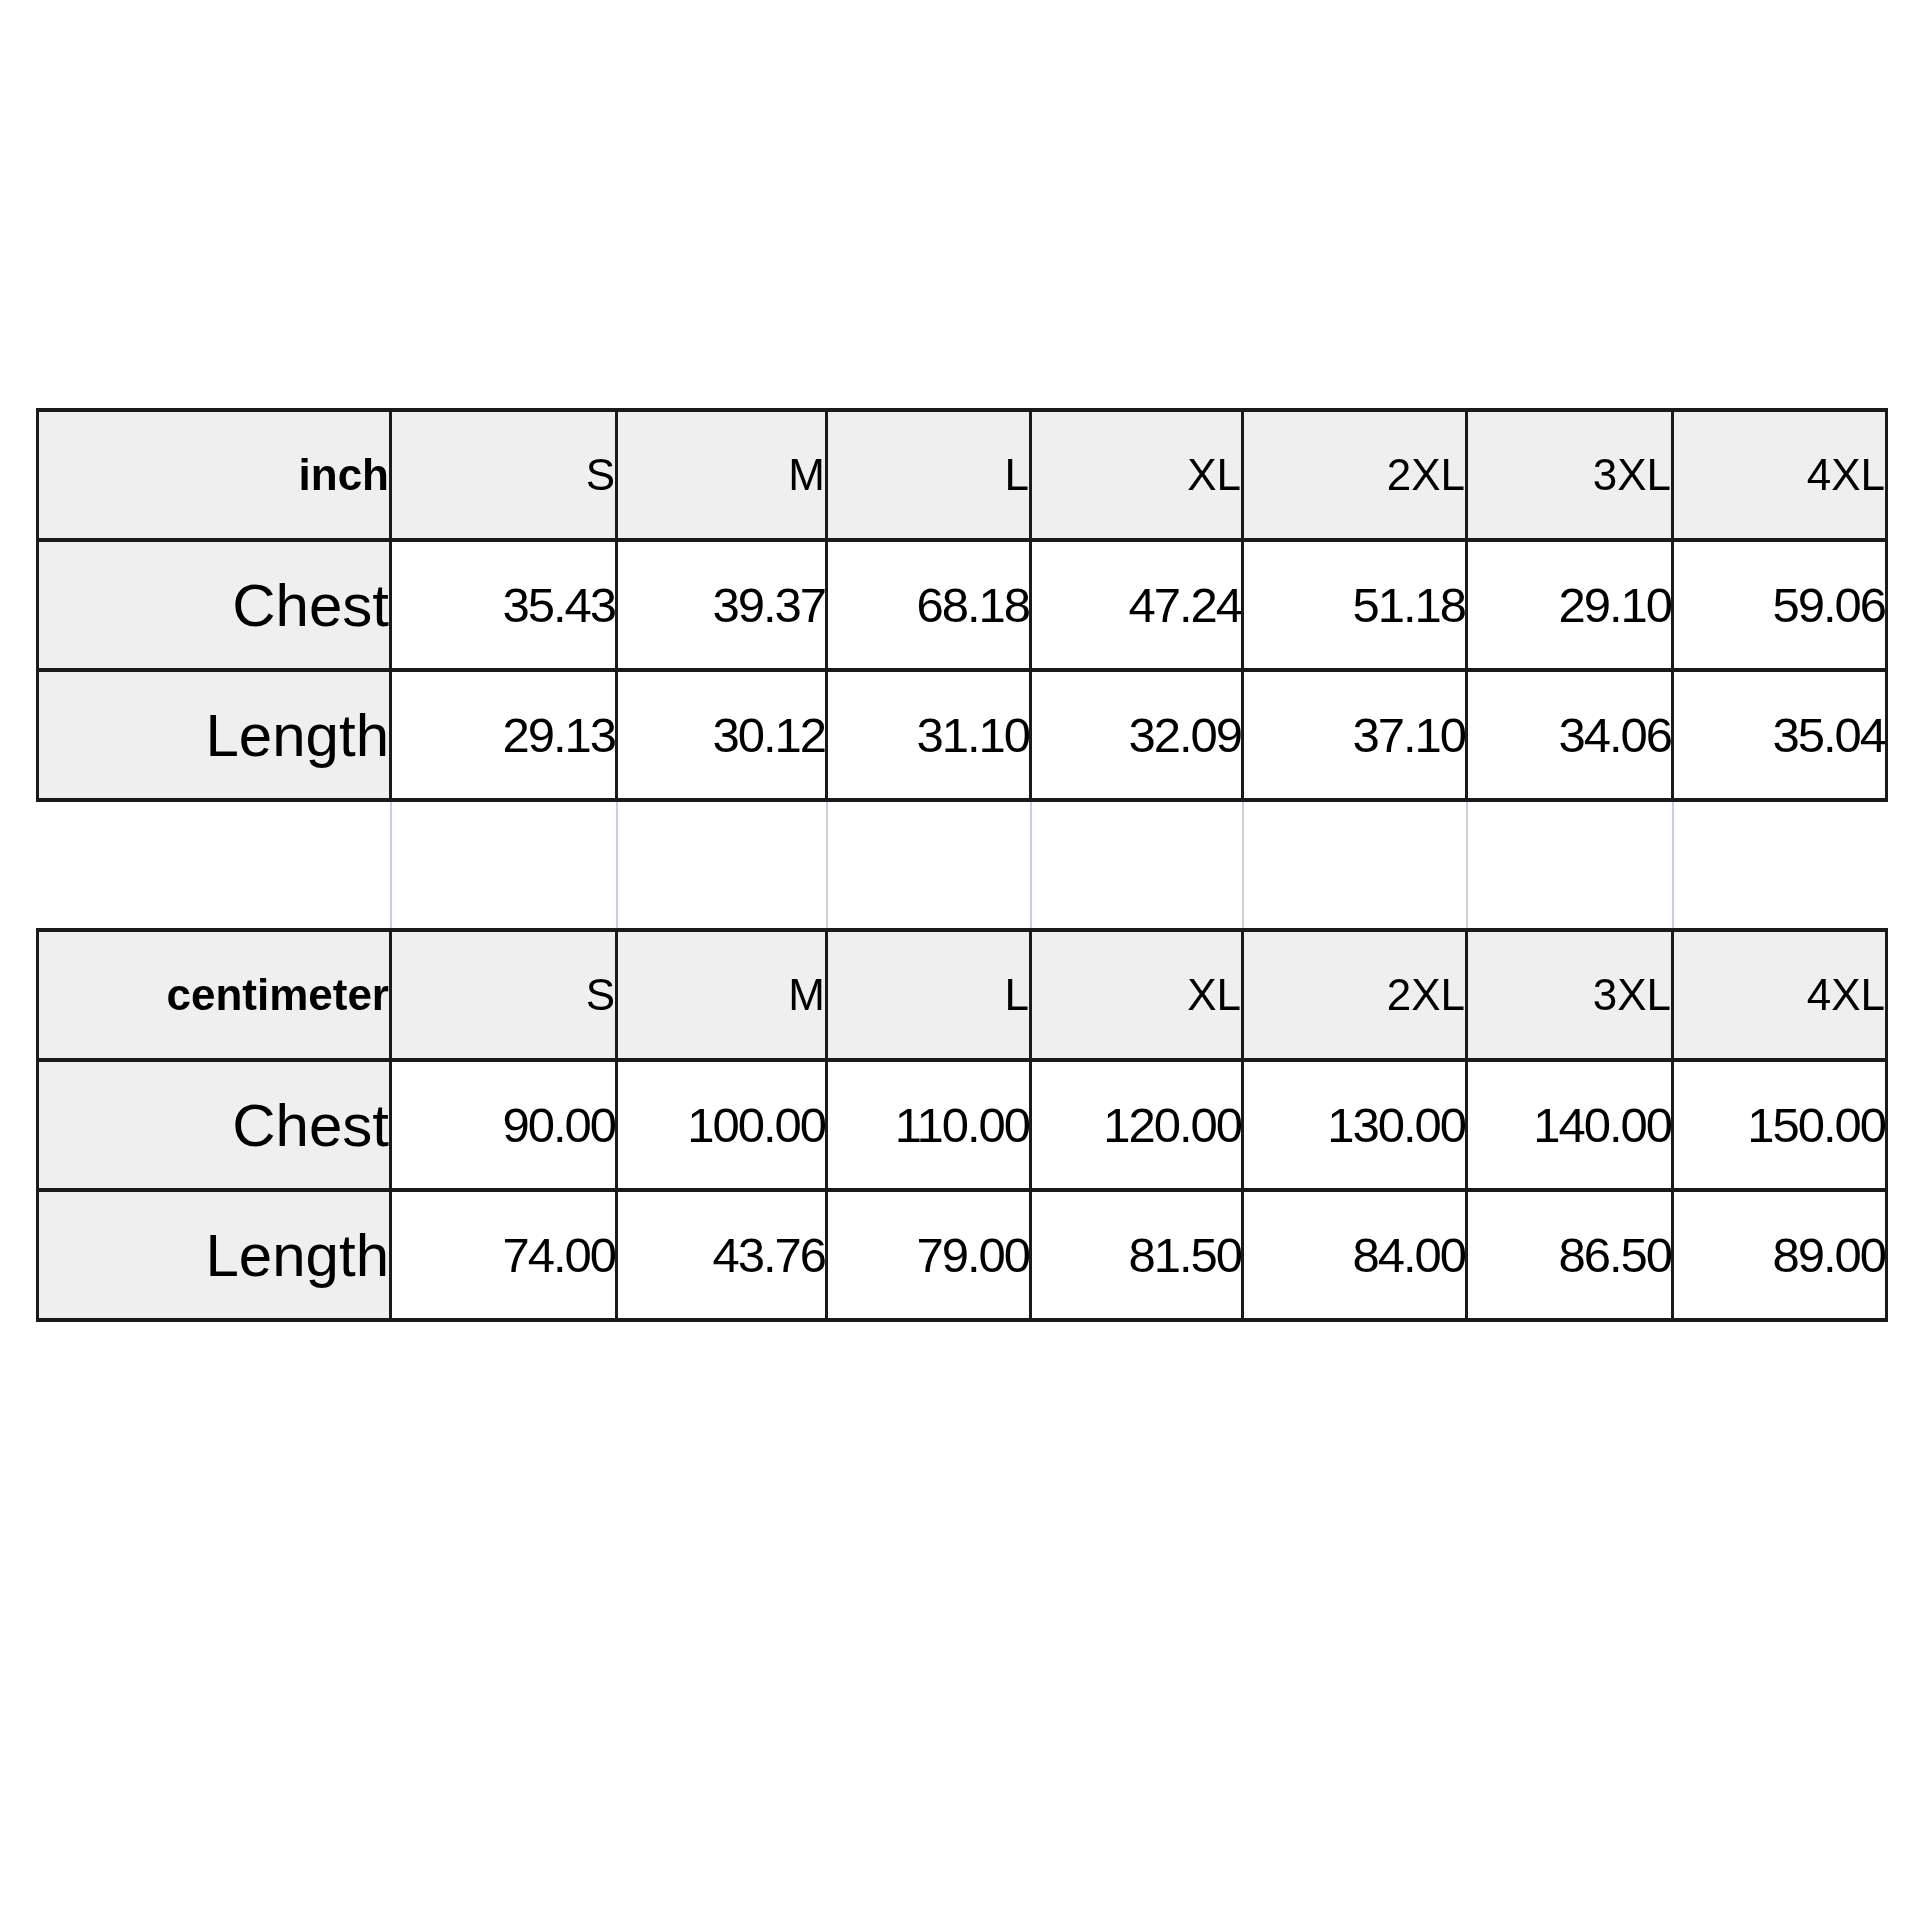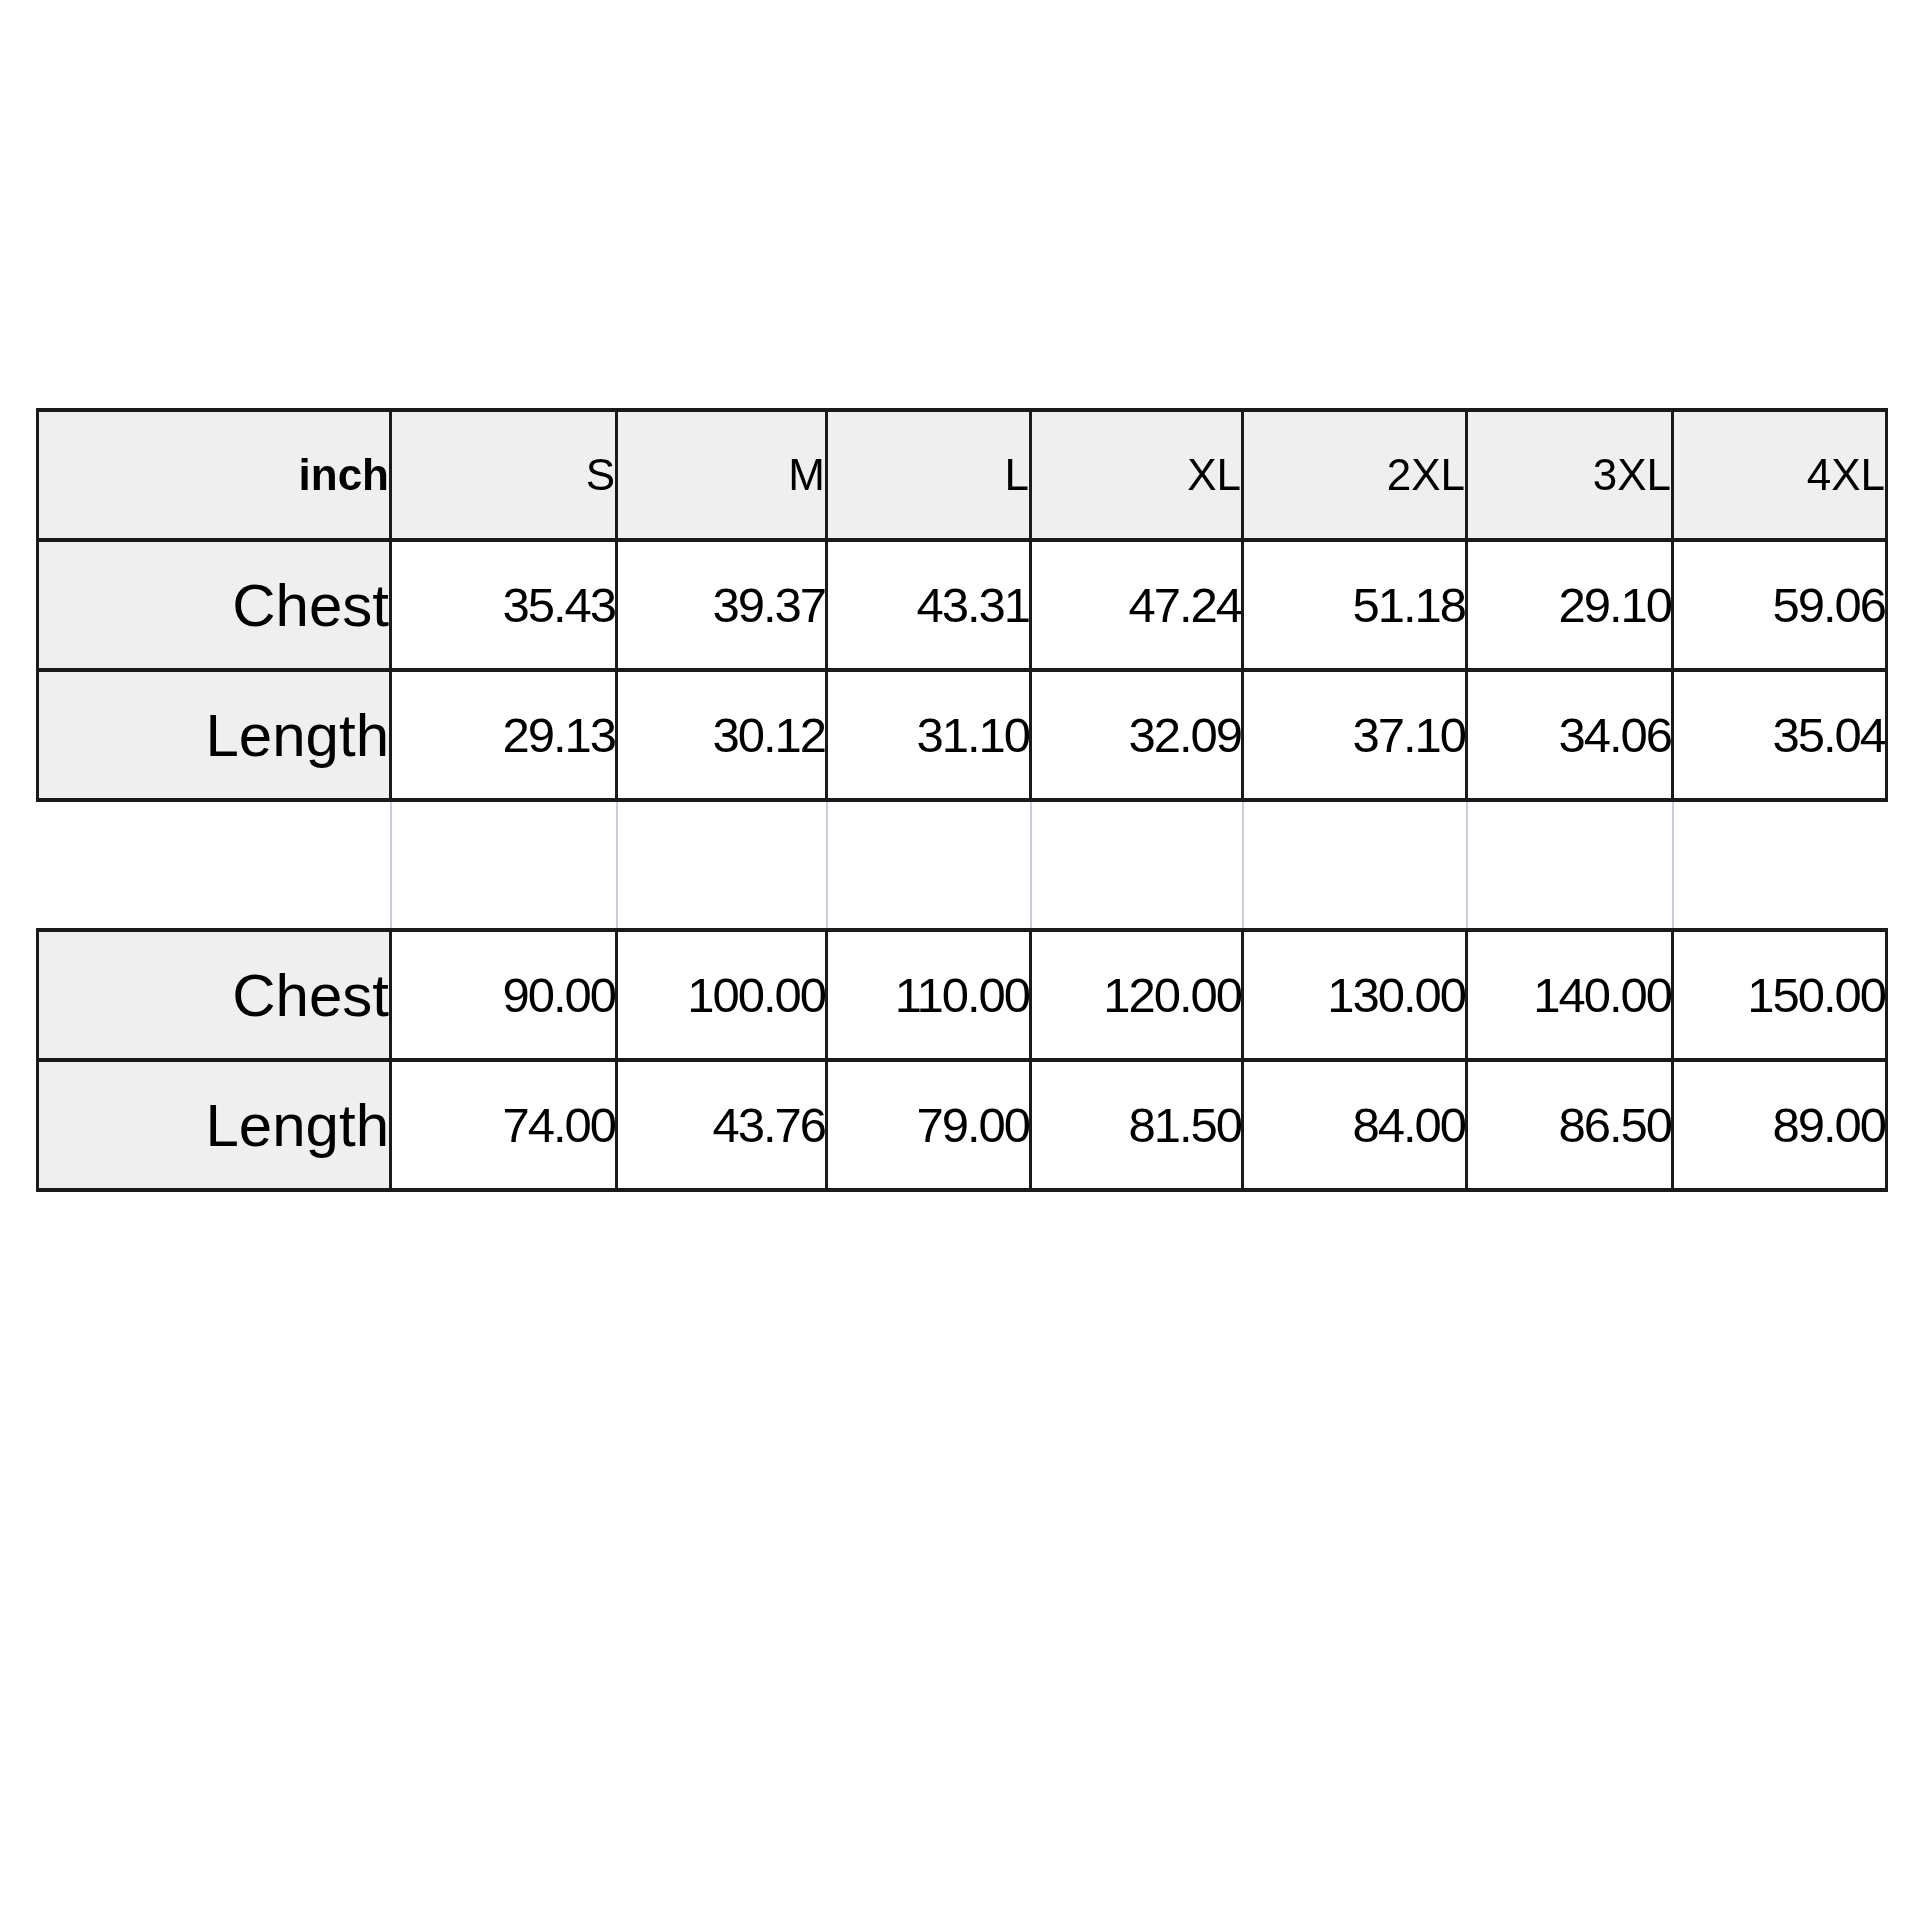--- a/index.html
+++ b/index.html
@@ -93,21 +93,21 @@
         <td class="cell head">XL</td>
         <td class="cell head">2XL</td>
         <td class="cell head">3XL</td>
         <td class="cell head">4XL</td>
       </tr>
 
       <tr>
         <td class="cell label">Chest</td>
         <td class="cell num">35.43</td>
         <td class="cell num">39.37</td>
-        <td class="cell num">43.31</td>
+        <td class="cell num">68.18</td>
         <td class="cell num">47.24</td>
         <td class="cell num">51.18</td>
         <td class="cell num">29.10</td>
         <td class="cell num">59.06</td>
       </tr>
 
       <tr>
         <td class="cell label">Length</td>
         <td class="cell num">29.13</td>
         <td class="cell num">30.12</td>
@@ -122,20 +122,30 @@
         <td></td>
         <td></td>
         <td></td>
         <td></td>
         <td></td>
         <td></td>
         <td></td>
         <td></td>
       </tr>
 
+      <tr>
+        <td class="cell unit head">centimeter</td>
+        <td class="cell head">S</td>
+        <td class="cell head">M</td>
+        <td class="cell head">L</td>
+        <td class="cell head">XL</td>
+        <td class="cell head">2XL</td>
+        <td class="cell head">3XL</td>
+        <td class="cell head">4XL</td>
+      </tr>
 
       <tr>
         <td class="cell label">Chest</td>
         <td class="cell num">90.00</td>
         <td class="cell num">100.00</td>
         <td class="cell num">110.00</td>
         <td class="cell num">120.00</td>
         <td class="cell num">130.00</td>
         <td class="cell num">140.00</td>
         <td class="cell num">150.00</td>

